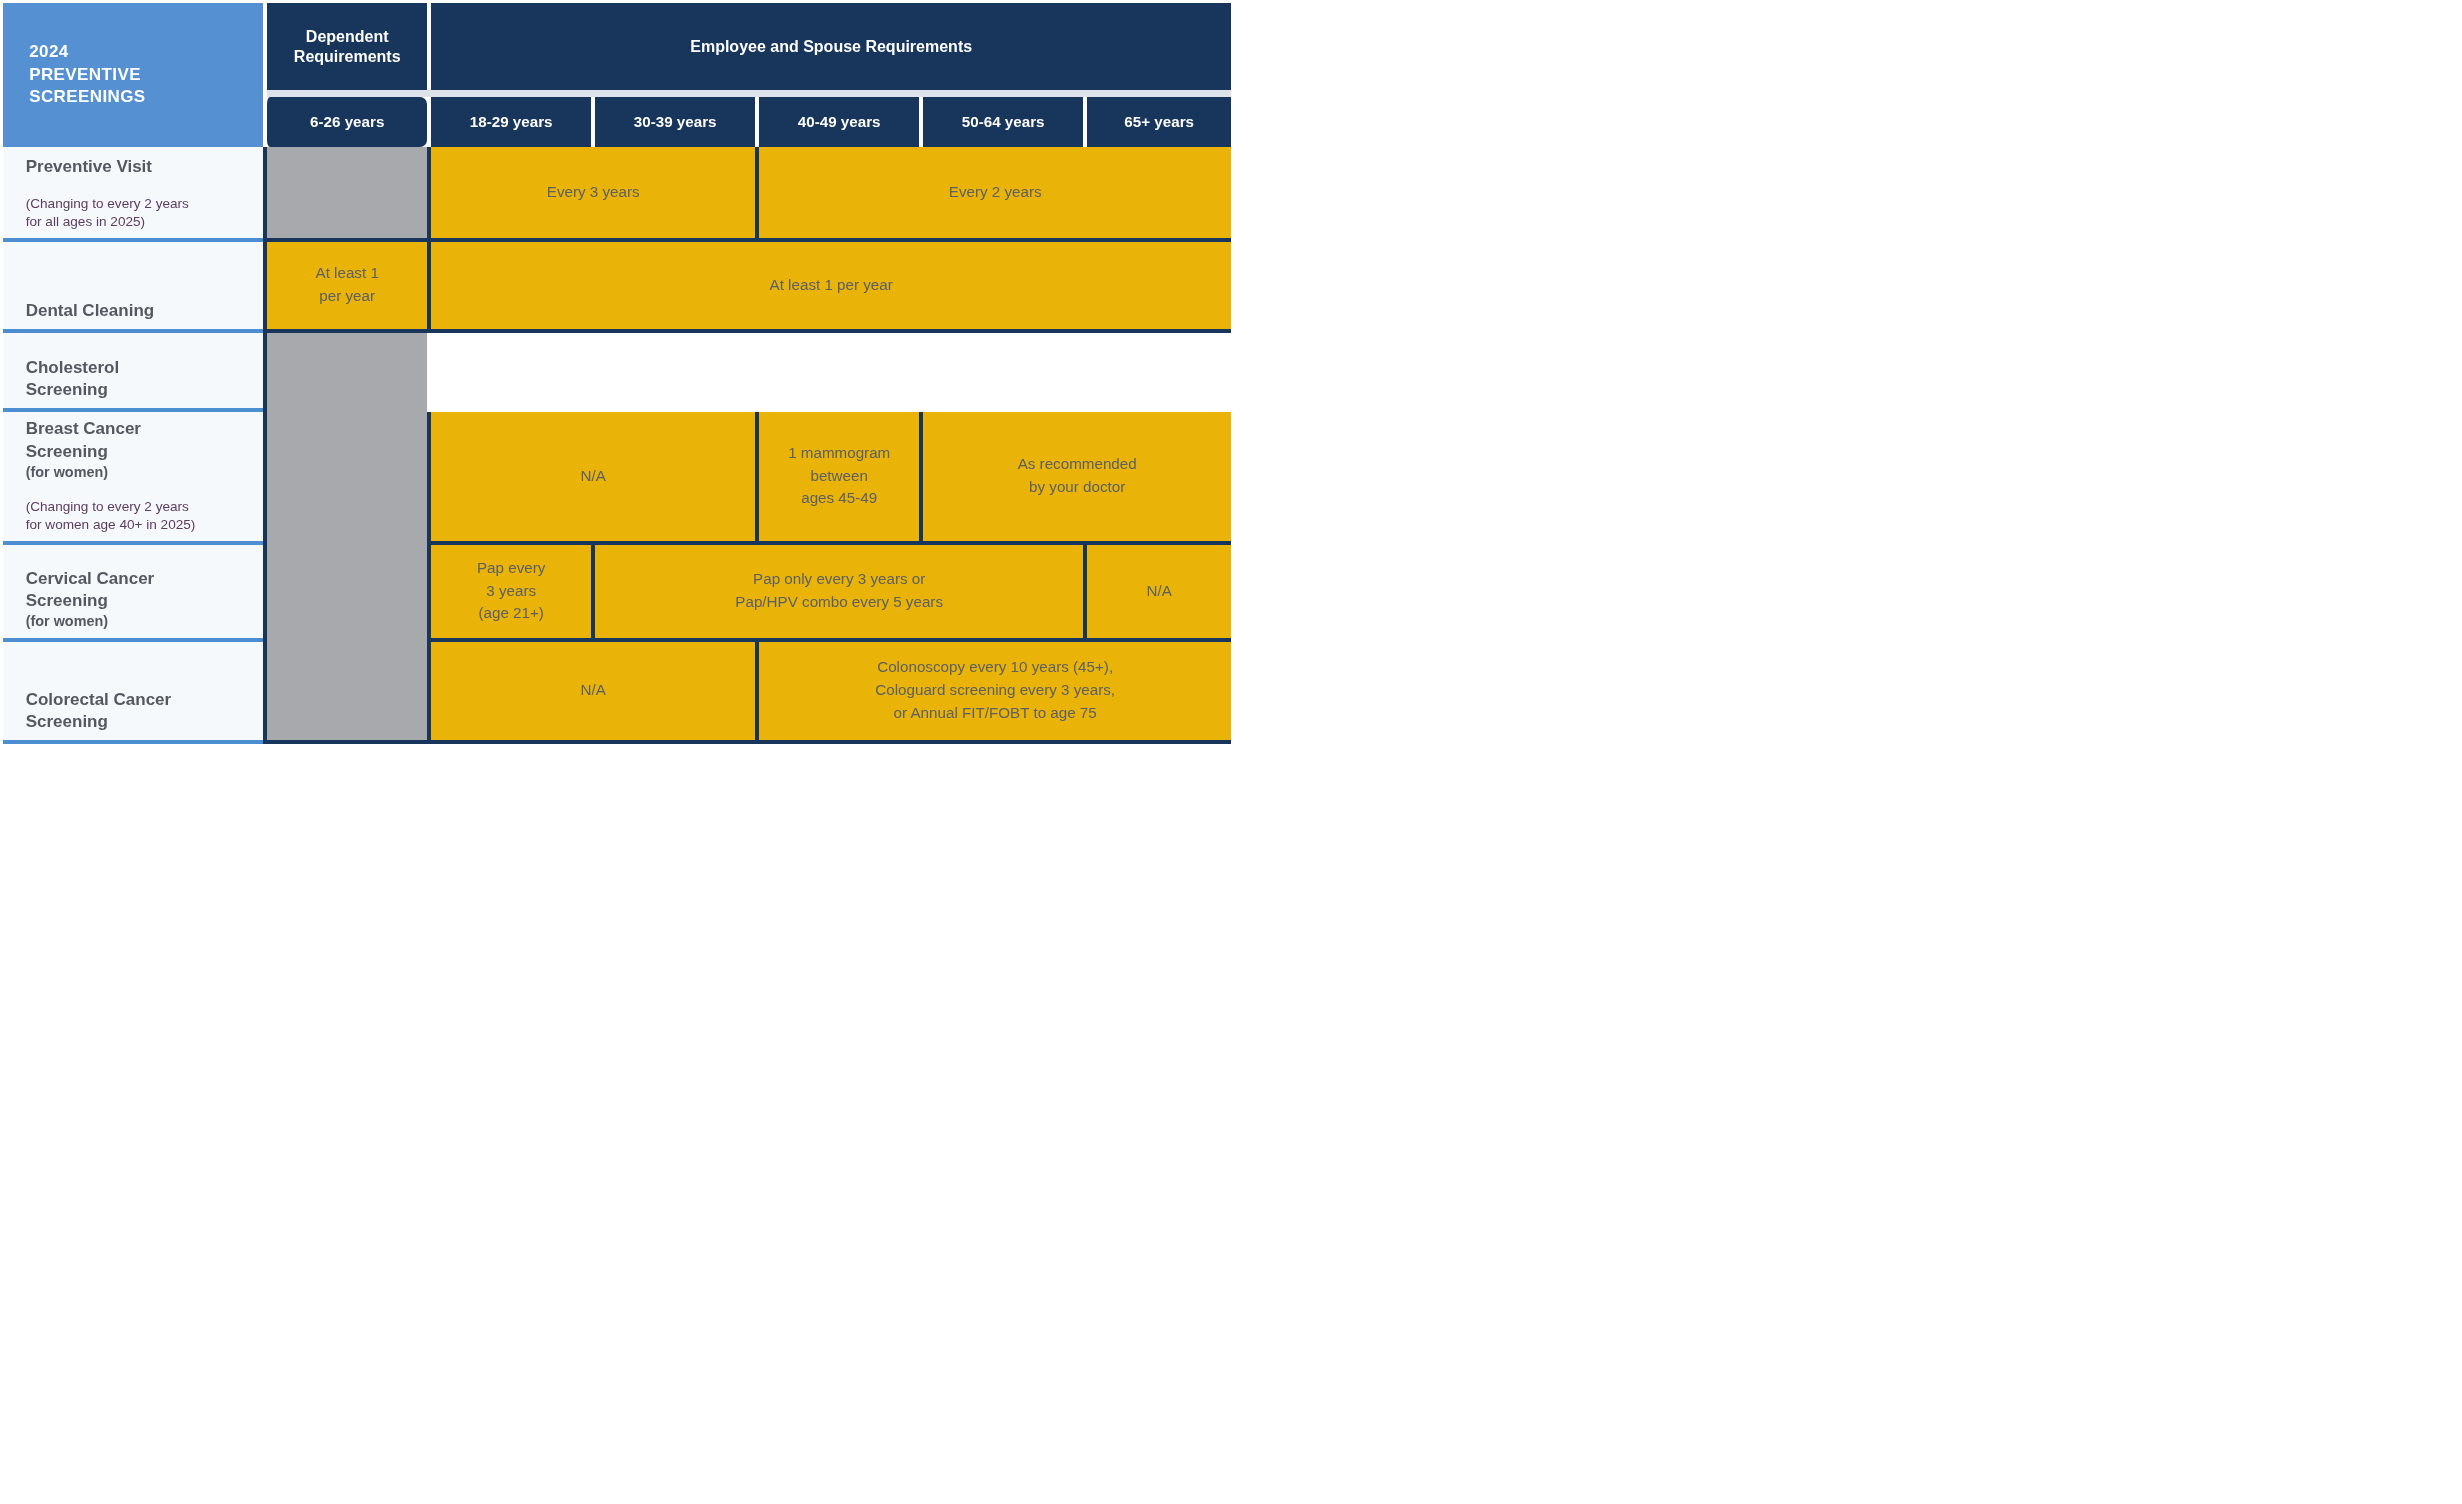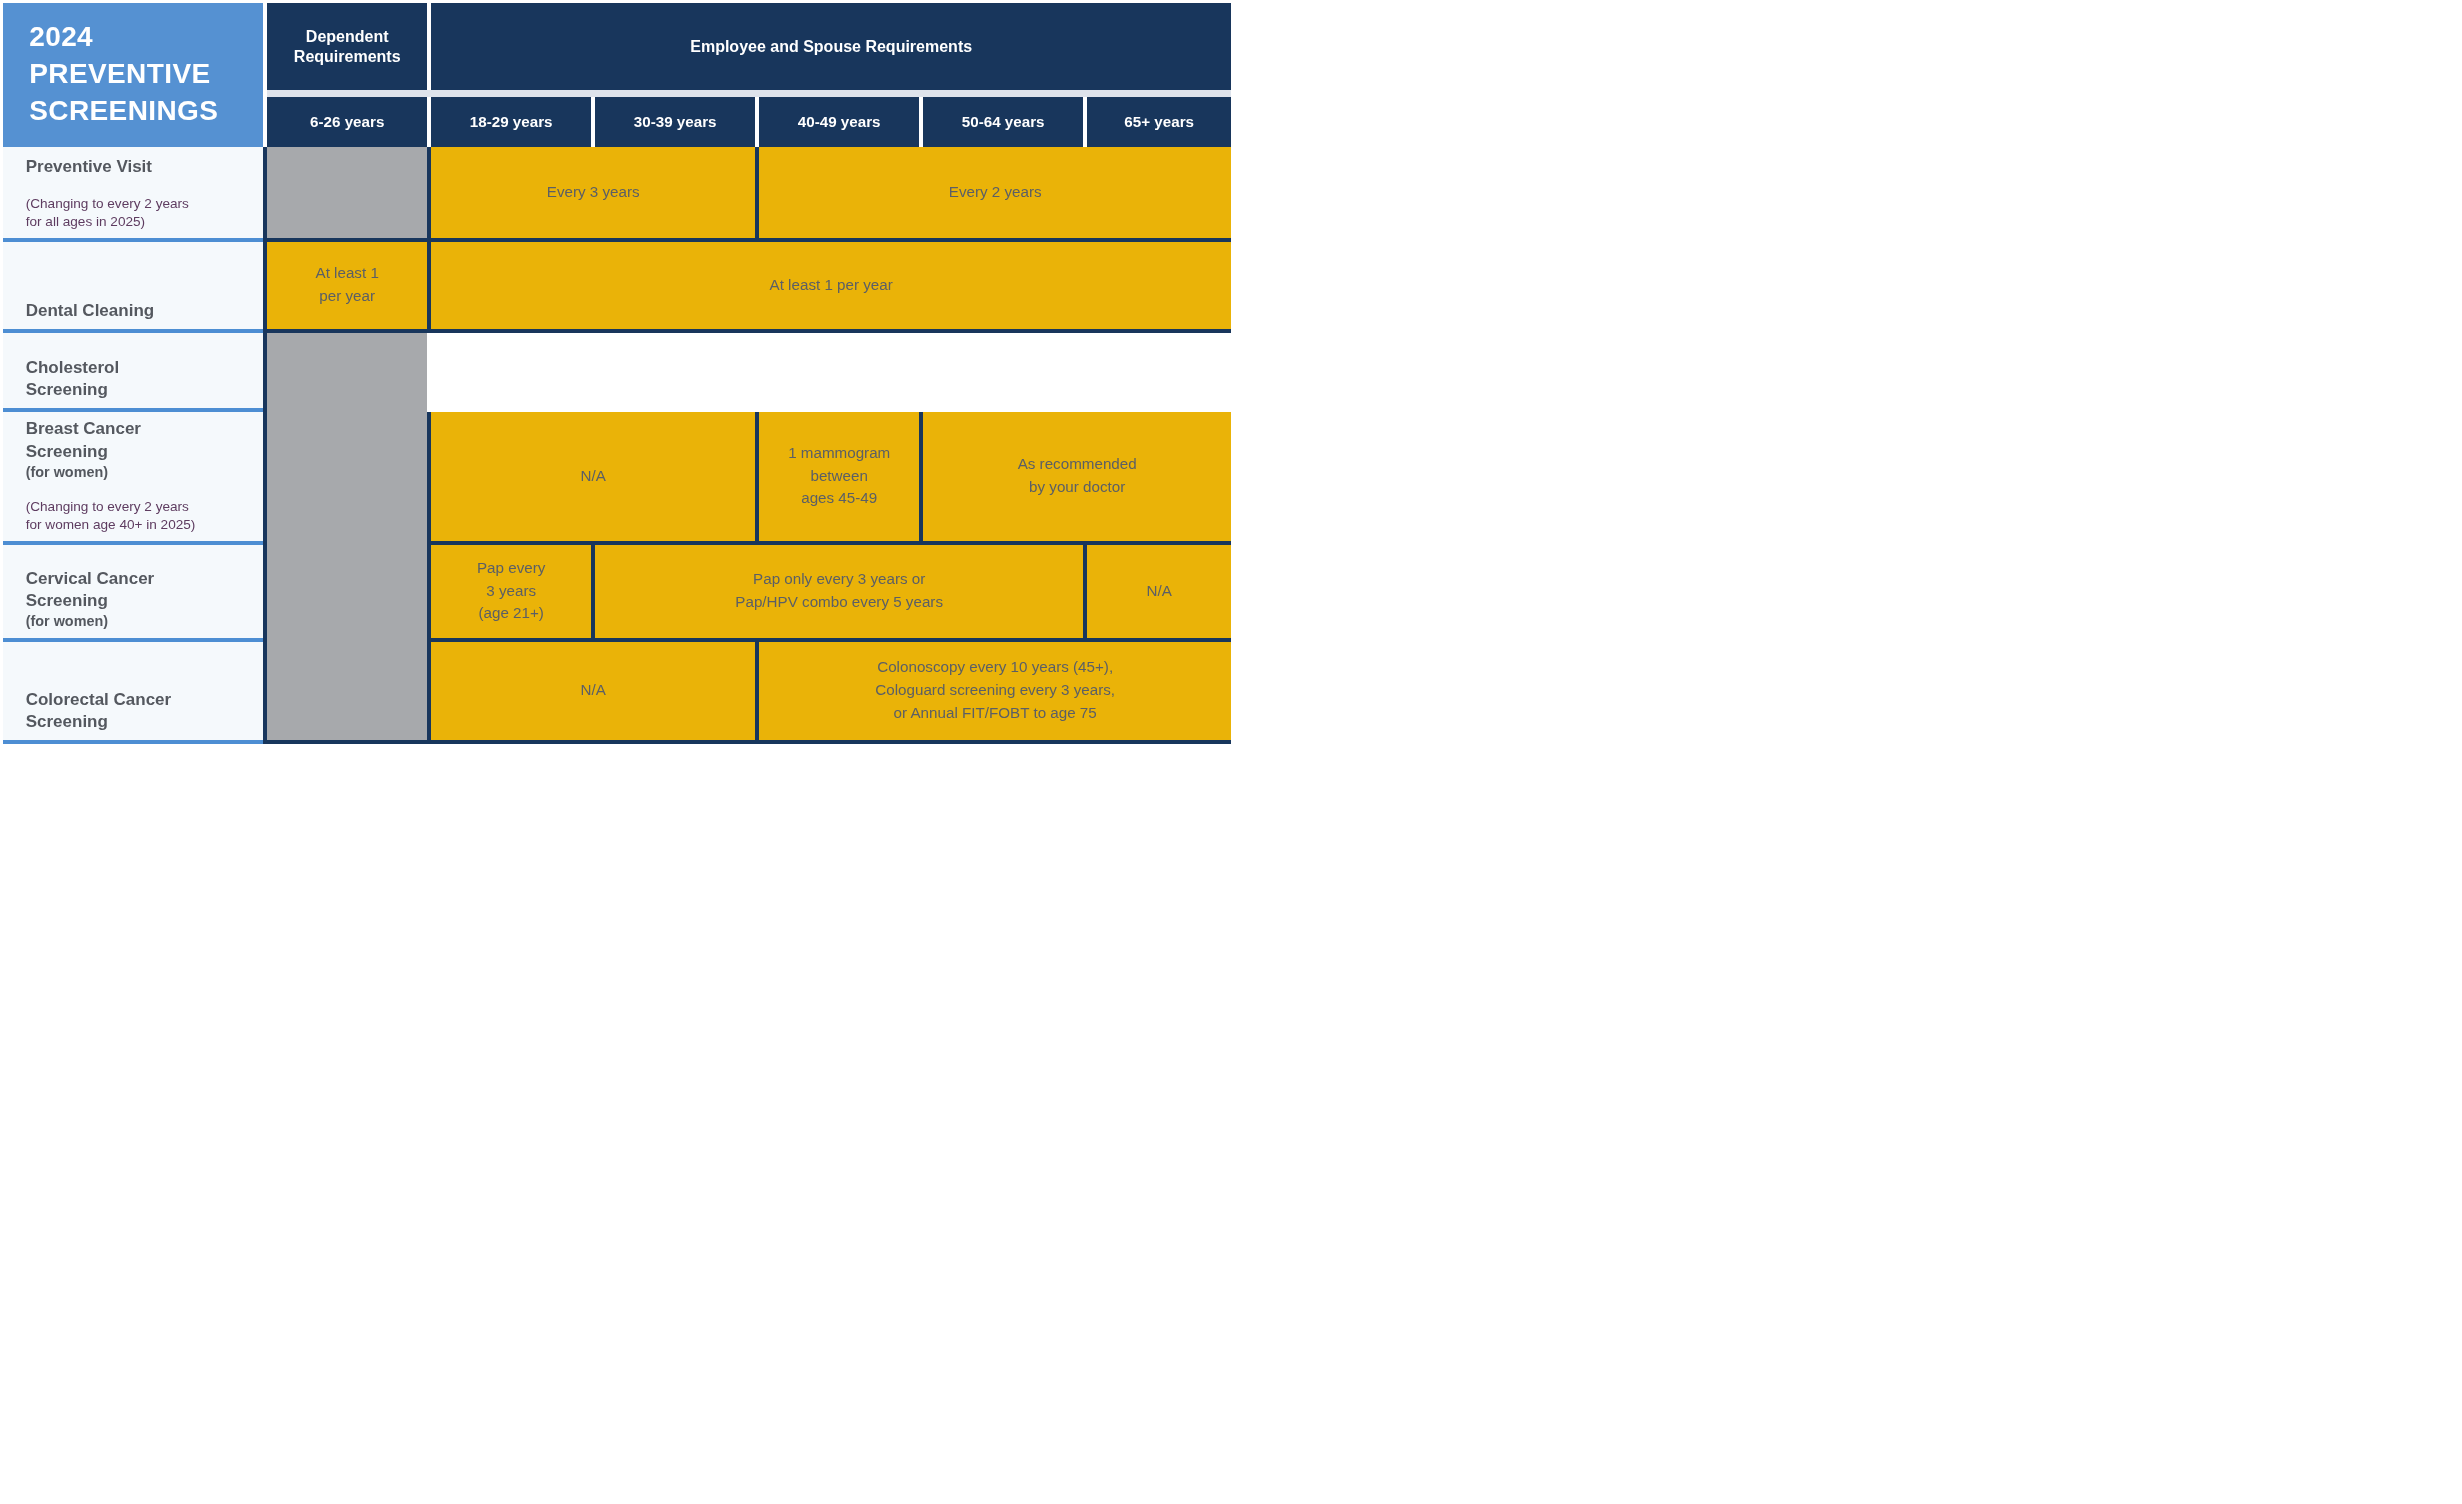--- a/index.html
+++ b/index.html
@@ -13,21 +13,21 @@
     grid-template-columns: 260px 164px 164px 164px 164px 164px 148px;
     grid-template-rows: 87px 6.4px 50px 95px 91px 79px 133px 97px 102px;
   }
 
   
   .title-cell{
     grid-column:1; grid-row:1/4;
     background:#5591D2; color:#ffffff;
     display:flex; flex-direction:column; justify-content:center;
     padding-left:26px;
-    font-size:28px; font-weight:bold; line-height:1.32;
+    font-size:17px; font-weight:bold; line-height:1.32;
     white-space:pre-line; letter-spacing:0.4px;
   }
   .hdr{
     background:#18365C; color:#ffffff; font-weight:bold;
     display:flex; align-items:center; justify-content:center;
     text-align:center; line-height:1.25;
   }
   .hdr.main{ font-size:16px; }
   .hdr.sub{ font-size:15.2px; }
   .wgap{ border-left:4px solid #ffffff; }
@@ -69,21 +69,21 @@
 
     <div class="title-cell">2024
 PREVENTIVE
 SCREENINGS</div>
 
     <div class="hdr main wgap" style="grid-row:1;grid-column:2;">Dependent Requirements</div>
     <div class="hdr main wgap" style="grid-row:1;grid-column:3/8;">Employee and Spouse Requirements</div>
 
     <div class="band"></div>
 
-    <div class="hdr sub wgap" style="grid-row:3;grid-column:2;">6-26 years</div>
+    <div class="hdr sub wgap" style="grid-row:3;grid-column:2;border-radius:7px;">6-26 years</div>
     <div class="hdr sub wgap" style="grid-row:3;grid-column:3;">18-29 years</div>
     <div class="hdr sub wgap" style="grid-row:3;grid-column:4;">30-39 years</div>
     <div class="hdr sub wgap" style="grid-row:3;grid-column:5;">40-49 years</div>
     <div class="hdr sub wgap" style="grid-row:3;grid-column:6;">50-64 years</div>
     <div class="hdr sub wgap" style="grid-row:3;grid-column:7;">65+ years</div>
 
     <div class="lbl" style="grid-row:4;">
       <span class="t">Preventive Visit</span>
       <span class="n">(Changing to every 2 years
 for all ages in 2025)</span>

